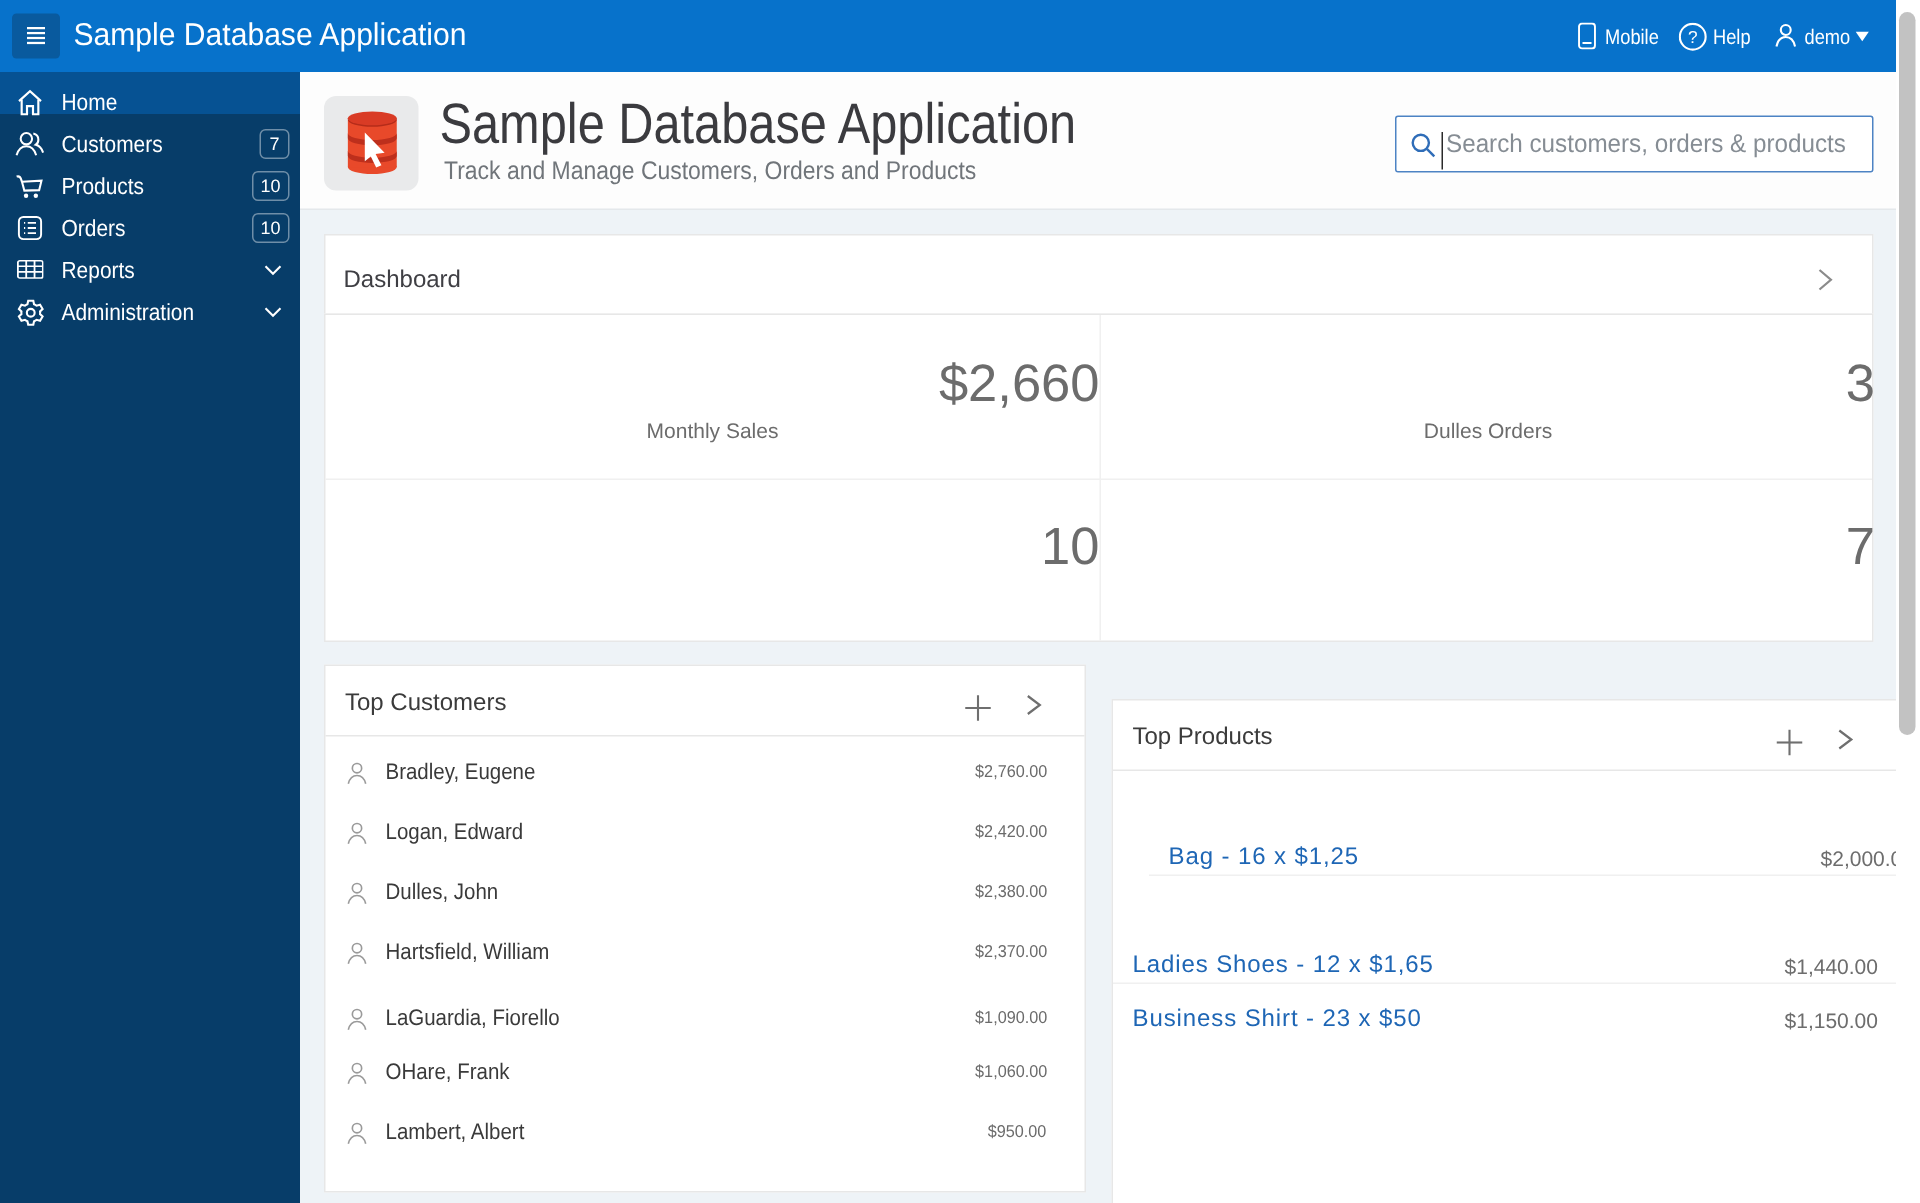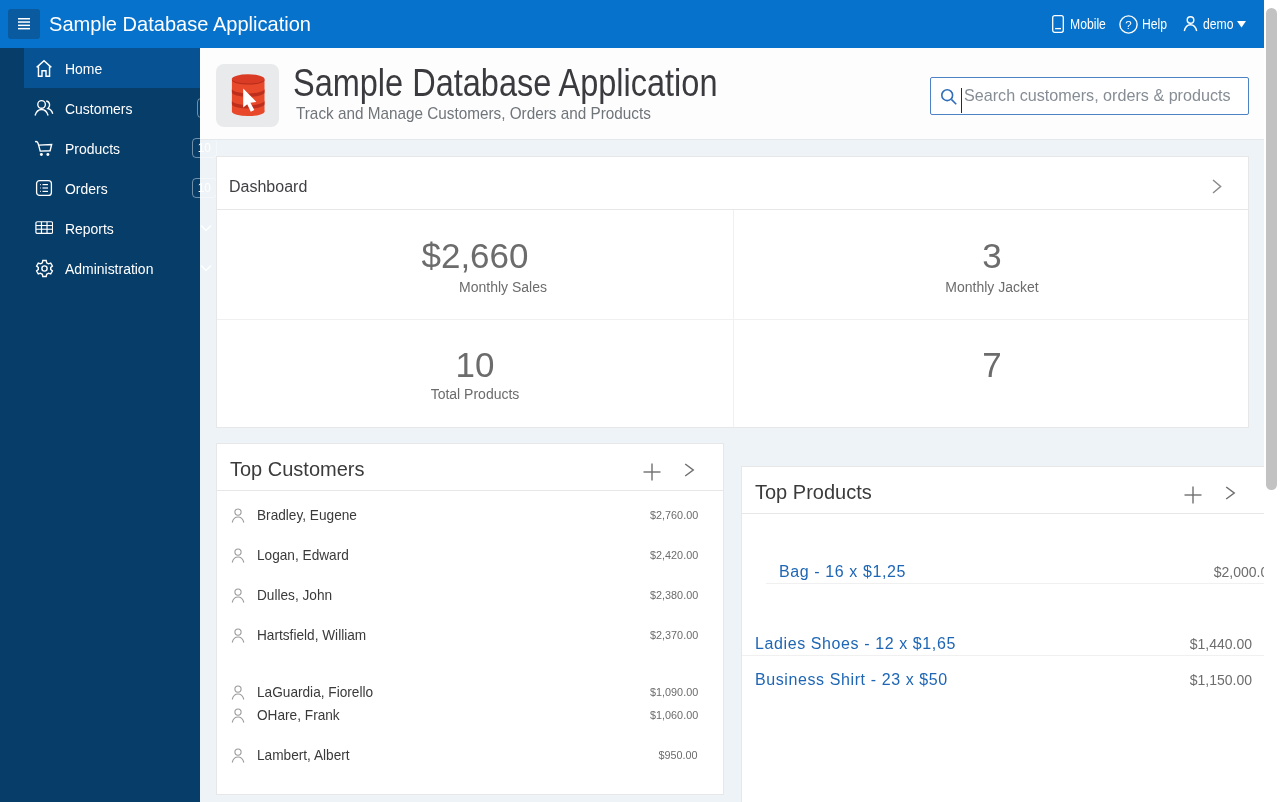--- a/index.html
+++ b/index.html
@@ -9,21 +9,21 @@
   
   #topbar { position:absolute; left:0; top:0; width:1264px; height:48px; background:#0772cb; }
   #hbtn { position:absolute; left:8px; top:9px; width:32px; height:30px; background:#095a9e; border-radius:3px; }
   #hbtn svg { position:absolute; left:10px; top:9px; }
   #apptitle { position:absolute; left:49px; top:0; height:48px; line-height:48px; color:#fff; font-size:21px; font-weight:500; transform:scaleX(0.955); transform-origin:left center; white-space:nowrap; }
   .tbt { position:absolute; top:0; height:48px; line-height:49px; color:#fff; font-size:14px; transform:scaleX(0.87); transform-origin:left center; white-space:nowrap; }
   .tbi { position:absolute; }
 
   
   #sidebar { position:absolute; left:0; top:48px; width:200px; height:754px; background:#073d69; }
-  .nav-item { position:relative; width:200px; height:40px; color:#fff;margin-left:24px; }
+  .nav-item { position:relative; width:200px; height:28px; color:#fff; }
   .nav-item.active { background:#065293; }
   .nav-item .nicon { position:absolute; left:10px; top:0; width:20px; height:40px; display:flex; align-items:center; justify-content:center; }
   .nav-item .nlabel { position:absolute; left:41px; top:0; height:40px; line-height:41px; font-size:15.5px; color:#fff; transform:scaleX(0.9); transform-origin:left center; white-space:nowrap; }
   .nav-badge { position:absolute; right:7px; top:10px; height:20px; min-width:20px; padding:0 5px; border:1px solid rgba(255,255,255,0.42); border-radius:4px; color:#fff; font-size:12px; line-height:18px; text-align:center; }
   .nav-chev { position:absolute; right:12px; top:16px; }
 
   
   #band { position:absolute; left:200px; top:48px; width:1064px; height:92px; background:#fdfdfd; border-bottom:1px solid #e4e8eb; }
   #apptile { position:absolute; left:16px; top:16px; width:63px; height:63px; background:#e9eaeb; border-radius:8px; }
   #bigtitle { position:absolute; left:93px; top:14px; font-size:38px; line-height:42px; color:#3b3b3f; transform:scaleX(0.855); transform-origin:left top; white-space:nowrap; }
@@ -32,30 +32,30 @@
   #search .ph { position:absolute; left:33px; top:8px; font-size:17px; color:#868d94; white-space:nowrap; transform:scaleX(0.95); transform-origin:left top; }
   #search .caret { position:absolute; left:30px; top:10px; width:1.4px; height:25px; background:#2a2a2a; }
 
   
   .card { position:absolute; background:#fff; border:1px solid #e7e7e7; }
   #dashhead { left:216px; top:156px; width:1033px; height:54px; }
   #dashhead .t { position:absolute; left:12px; top:0; height:60px; line-height:60px; font-size:16px; color:#3f3f44; }
   #dashhead svg { position:absolute; right:26px; top:22px; }
   #grid { left:216px; top:209px; width:1033px; height:219px; }
   .gcell { position:absolute; width:516px; height:109px; }
-  .gval { position:absolute; width:100%; text-align:center; font-size:35px; line-height:40px; color:#6c6c6c; }
+  .gval { position:absolute; width:100%; text-align:right; font-size:35px; line-height:40px; color:#6c6c6c; }
   .glab { position:absolute; width:100%; text-align:center; font-size:14px; color:#6c6c6c; }
   #gv { position:absolute; left:516px; top:0; width:1px; height:100%; background:#f0f0f0; }
   #gh { position:absolute; left:0; top:109px; width:100%; height:1px; background:#f0f0f0; }
 
   
   #custcard { left:216px; top:443px; width:508px; height:352px; }
   #prodcard { left:741px; top:466px; width:524px; height:352px;text-align:center; }
   .chead { position:absolute; left:0; top:0; width:100%; height:47px; border-bottom:1px solid #e7e7e7; }
-  .chead .t { position:absolute; left:13px; top:0; height:50px; line-height:50px; font-size:20px; color:#3b3b3b; }
+  .chead .t { position:absolute; left:13px; top:0; height:50px; line-height:50px; font-size:16px; color:#3b3b3b; }
   .chead .plus { position:absolute; right:62px; top:19px; }
   .chead .arr { position:absolute; right:28px; top:19px; }
   .crow { position:absolute; left:0; width:100%; }
   .cname { position:absolute; left:40px; font-size:15px; color:#3a3a3a; transform:scaleX(0.91); transform-origin:left top; white-space:nowrap; }
   .camt { position:absolute; right:25px; font-size:11.5px; color:#6b6b6b; transform:scaleX(0.94); transform-origin:right top; white-space:nowrap; }
   .picon { position:absolute; left:14px; }
   .prow { position:absolute; left:0; width:100%; height:36px; border-bottom:1px solid #f0f0f0; }
   .plink { position:absolute; left:13px; top:15px; font-size:16px; letter-spacing:0.6px; color:#1e66b5; }
   .pamt { position:absolute; right:12px; top:16px; font-size:14px; color:#6d6d6d; }
 
@@ -204,29 +204,28 @@
   <div class="t">Dashboard</div>
   <svg width="10" height="15" viewBox="0 0 10 15" fill="none" stroke="#8b8b8b" stroke-width="1.5">
       <path d="M1 1 L8.6 7.5 L1 14"></path>
     </svg>
 </div>
 <div class="card" id="grid">
   <div id="gv"></div>
   <div id="gh"></div>
   <div class="gcell" style="left:0;top:0;">
       <div class="gval" style="top:26px;">$2,660</div>
-      <div class="glab" style="top:69px;margin-left:28px;">Monthly Sales</div>
+      <div class="glab" style="top:69px;">Monthly Sales</div>
     </div>
   <div class="gcell" style="left:517px;top:0;">
       <div class="gval" style="top:26px;">3</div>
-      <div class="glab" style="top:69px;">Monthly Jacket</div>
+      <div class="glab" style="top:69px;">Dulles Orders</div>
     </div>
   <div class="gcell" style="left:0;top:110px;">
       <div class="gval" style="top:25px;">10</div>
-      <div class="glab" style="top:66px;">Total Products</div>
     </div>
   <div class="gcell" style="left:517px;top:110px;">
       <div class="gval" style="top:25px;">7</div>
     </div>
 </div>
 
 <div class="card" id="custcard">
   <div class="chead">
     <div class="t">Top Customers</div>
     <svg class="plus" width="18" height="18" viewBox="0 0 18 18" stroke="#6f6f6f" stroke-width="1.4">
@@ -262,21 +261,21 @@
       <span class="camt" style="top:14px">$2,380.00</span>
     </div>
     <div class="crow" style="top: 171px; height: 40px;">
       <svg class="picon" style="top:13px" width="14" height="15" viewBox="0 0 14 15" fill="none" stroke="#9a9a9a" stroke-width="1.1">
         <circle cx="7" cy="4.1" r="3.1"></circle>
         <path d="M1.2 14.5 C2.2 10.5 4.4 9 7 9 C9.6 9 11.8 10.5 12.8 14.5"></path>
       </svg>
       <span class="cname" style="top:11px">Hartsfield, William</span>
       <span class="camt" style="top:14px">$2,370.00</span>
     </div>
-    <div class="crow" style="top: 228px; height: 40px;">
+    <div class="crow" style="top: 215px; height: 40px;">
       <svg class="picon" style="top:13px" width="14" height="15" viewBox="0 0 14 15" fill="none" stroke="#9a9a9a" stroke-width="1.1">
         <circle cx="7" cy="4.1" r="3.1"></circle>
         <path d="M1.2 14.5 C2.2 10.5 4.4 9 7 9 C9.6 9 11.8 10.5 12.8 14.5"></path>
       </svg>
       <span class="cname" style="top:11px">LaGuardia, Fiorello</span>
       <span class="camt" style="top:14px">$1,090.00</span>
     </div>
     <div class="crow" style="top: 251px; height: 40px;">
       <svg class="picon" style="top:13px" width="14" height="15" viewBox="0 0 14 15" fill="none" stroke="#9a9a9a" stroke-width="1.1">
         <circle cx="7" cy="4.1" r="3.1"></circle>

